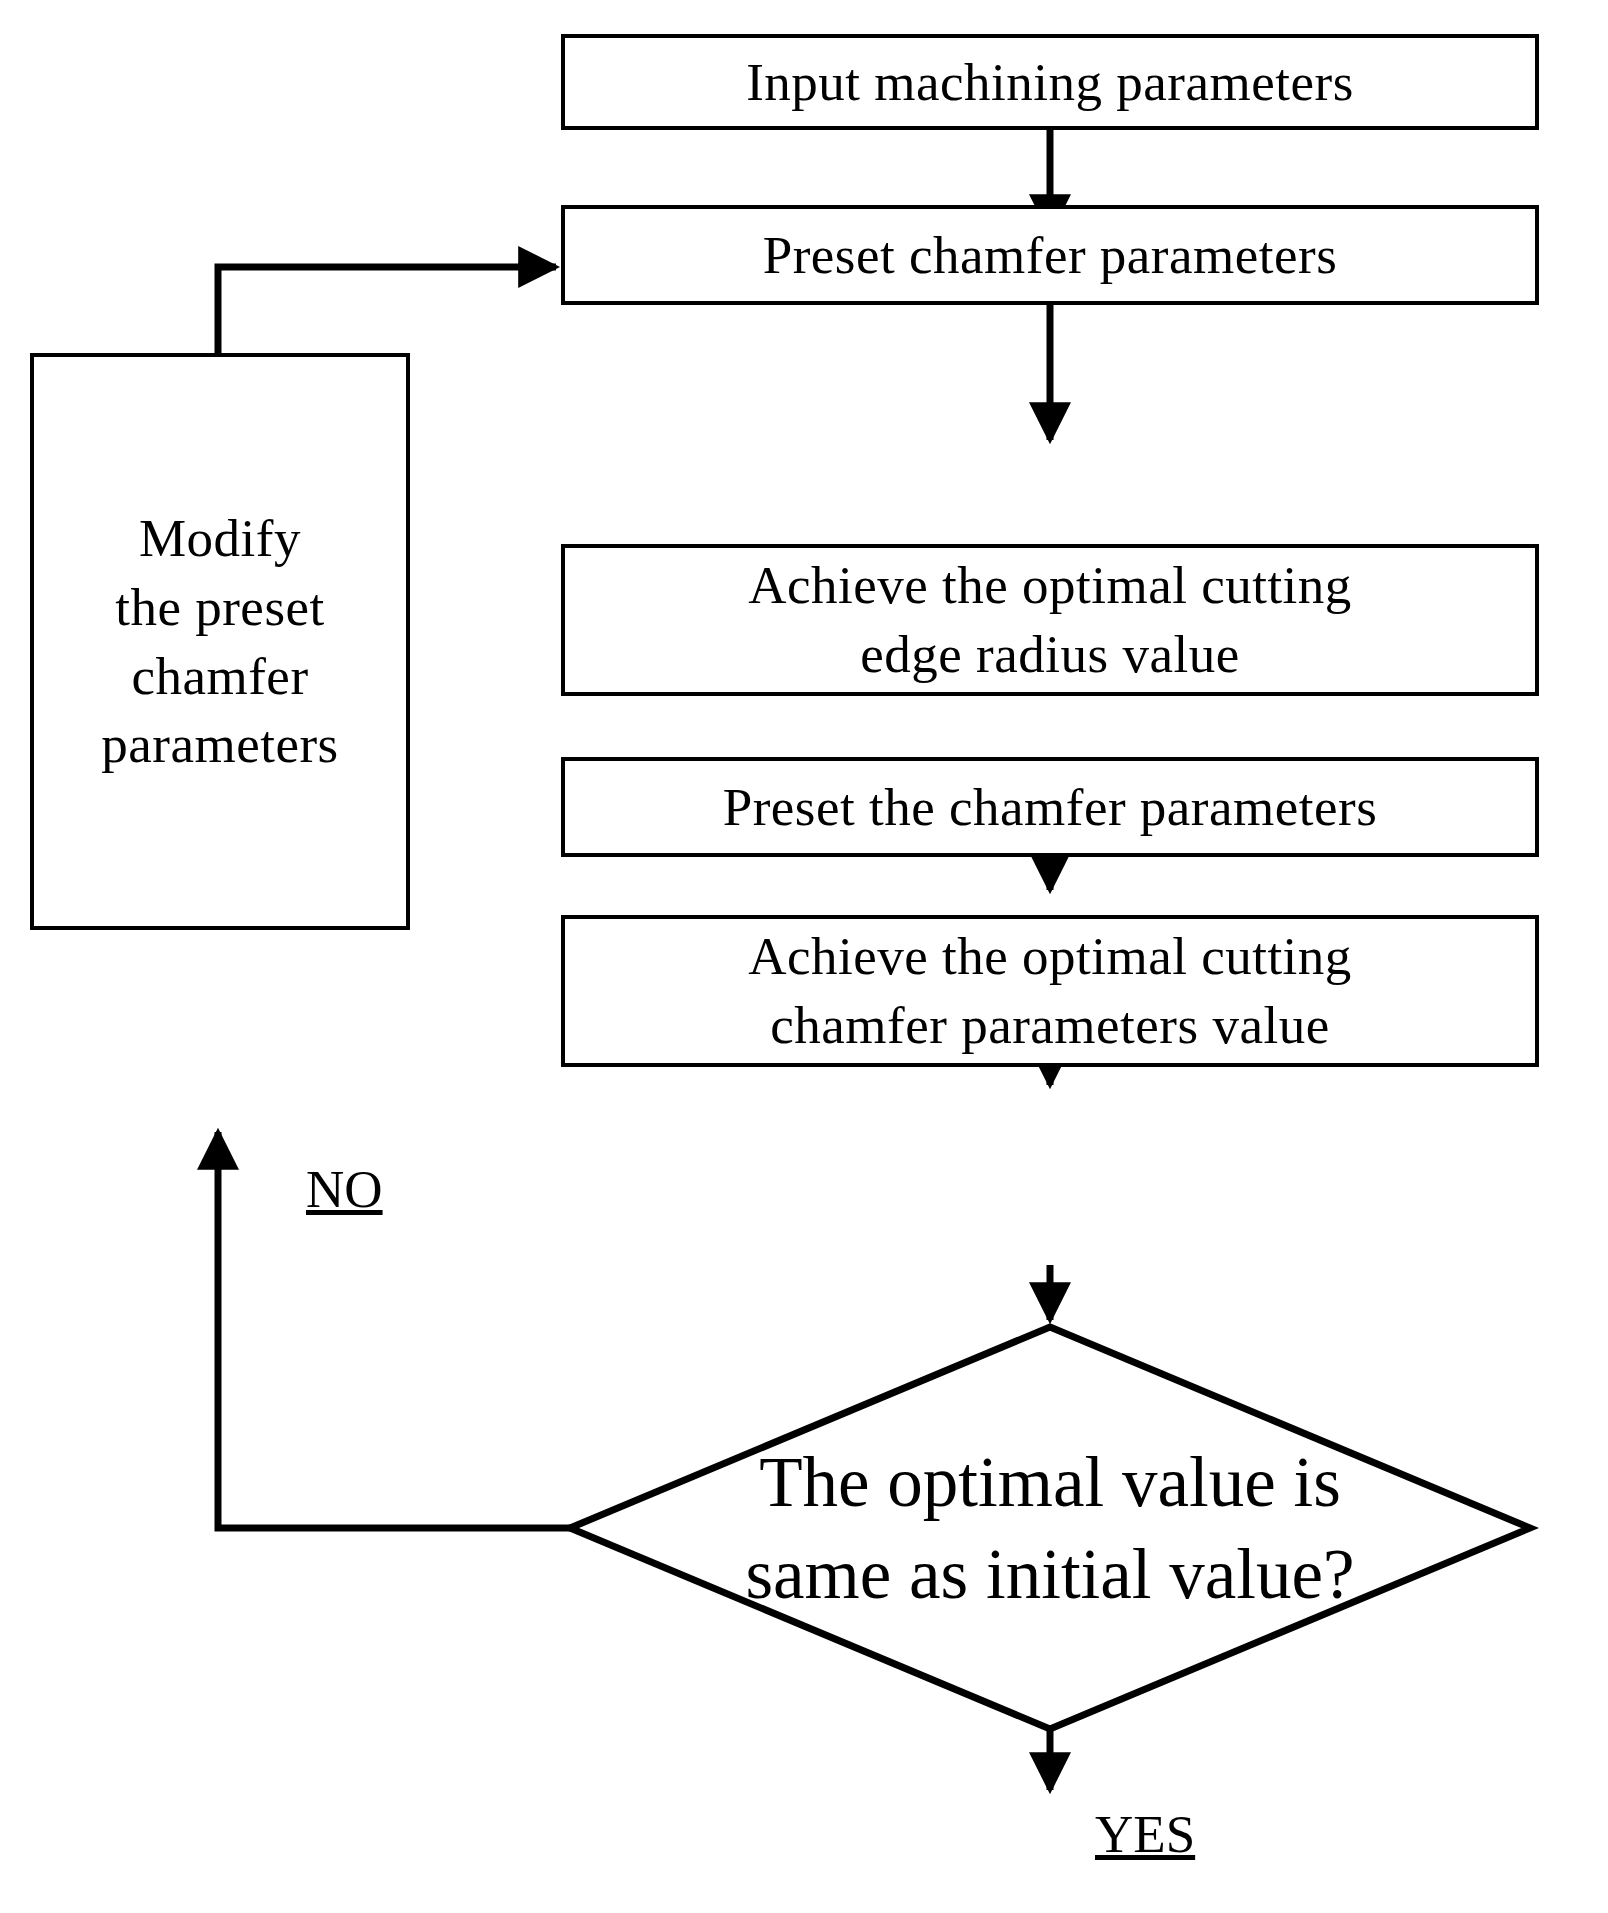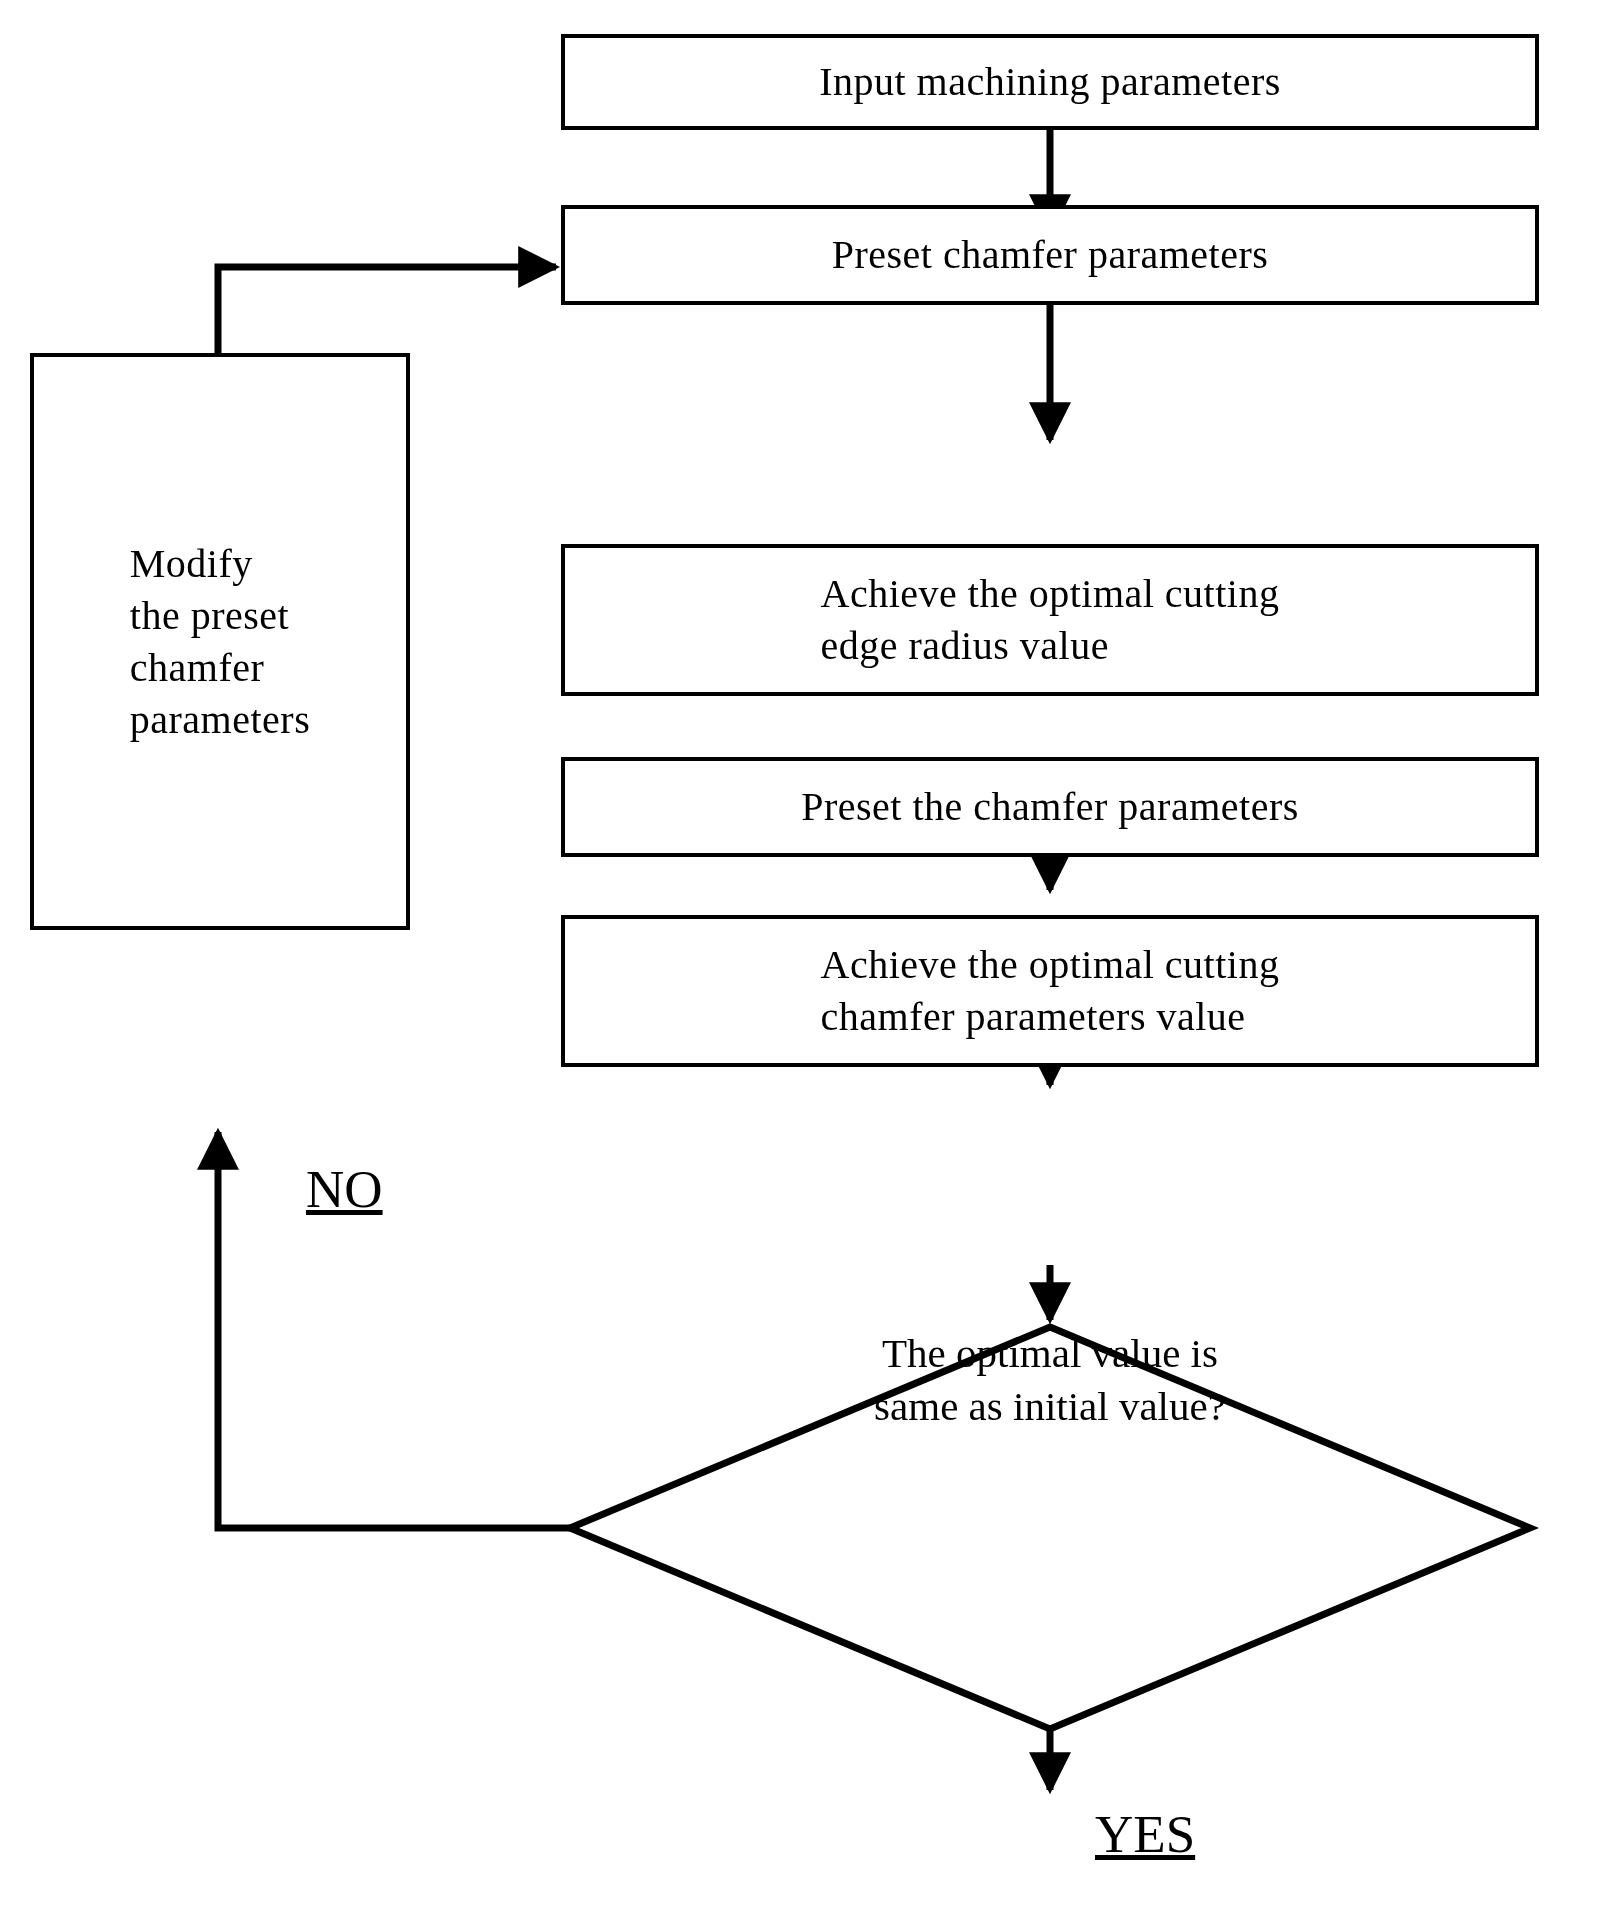--- a/index.html
+++ b/index.html
@@ -27,24 +27,25 @@
     pointer-events: none;
   }
   .node {
     position: absolute;
     box-sizing: border-box;
     border: 4px solid #000000;
     background: #ffffff;
     display: flex;
     align-items: center;
     justify-content: center;
+    text-align: center;
     color: #000000;
     line-height: 1.18;
     white-space: pre-line;
-    font-size: 40px;
+    font-size: 53px;
     letter-spacing: 0.5px;
   }
   .node.tall {
     line-height: 1.30;
   }
   .edge-label {
     position: absolute;
     color: #000000;
     font-size: 53px;
     line-height: 1;
@@ -54,24 +55,25 @@
   .decision-wrap {
     position: absolute;
   }
   .decision-text {
     position: absolute;
     left: 0;
     top: 0;
     width: 100%;
     height: 100%;
     display: flex;
+    align-items: center;
     justify-content: center;
     text-align: center;
     color: #000000;
-    font-size: 41px;
+    font-size: 71px;
     line-height: 1.30;
     white-space: pre-line;
   }
 </style>
 </head>
 <body>
 
 <div id="canvas">
 
   <svg id="edges" viewBox="0 0 1608 1913" width="1608" height="1913" xmlns="http://www.w3.org/2000/svg">

